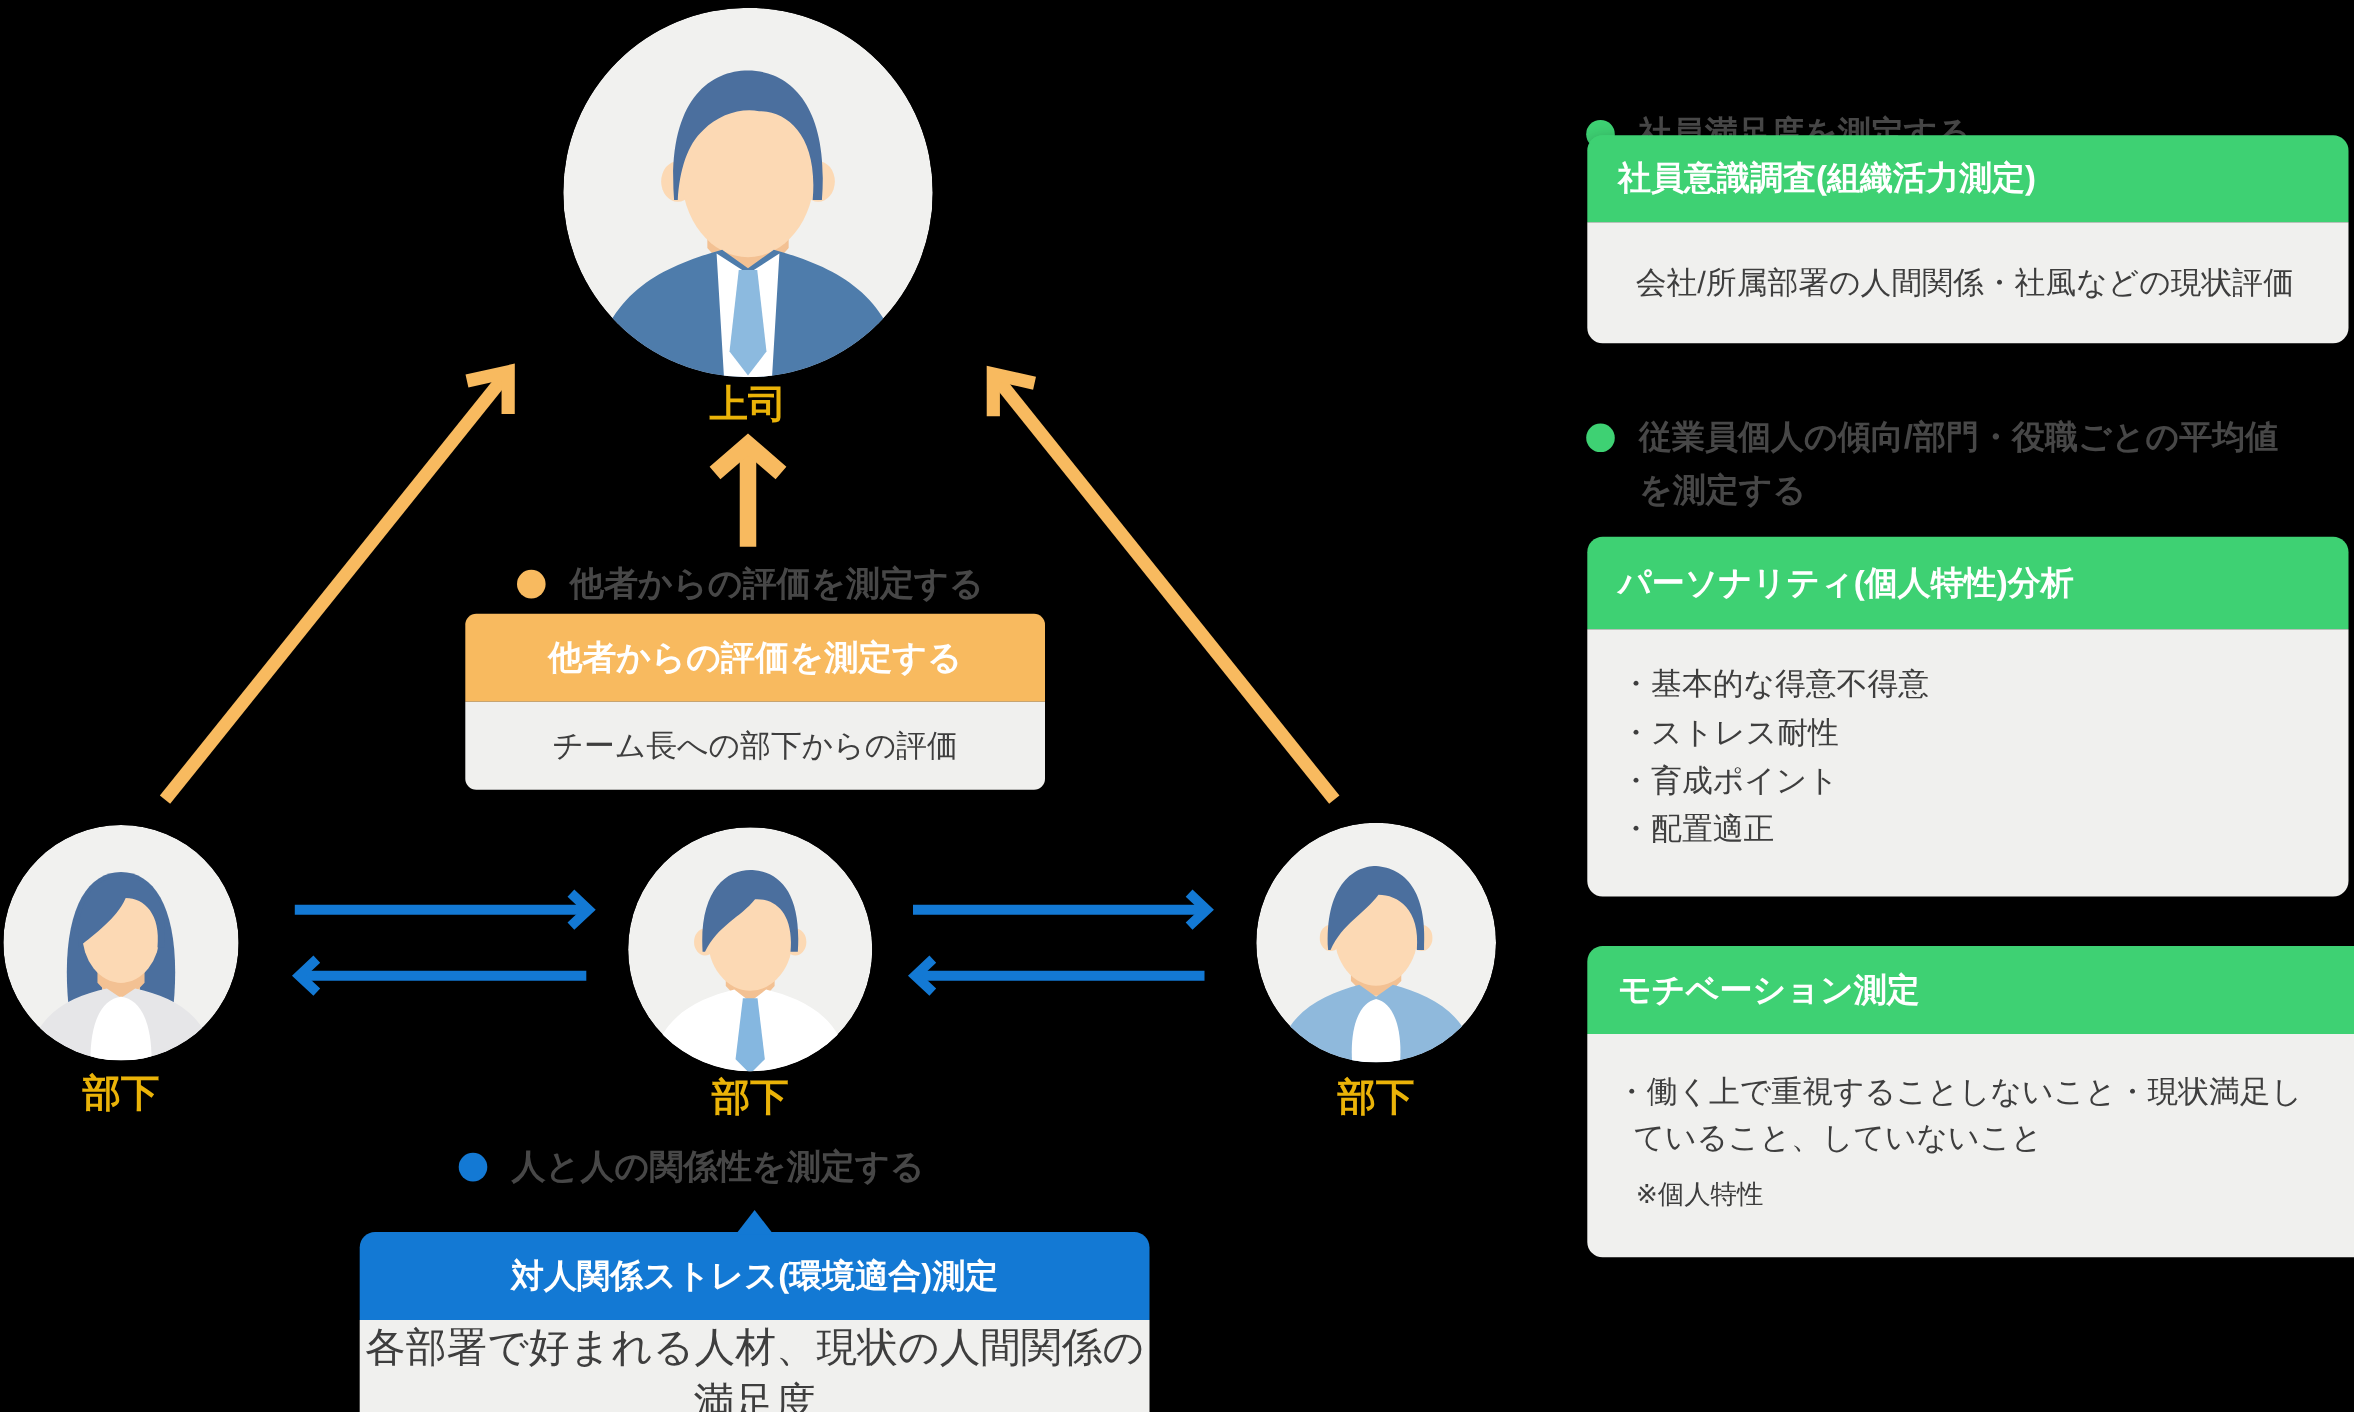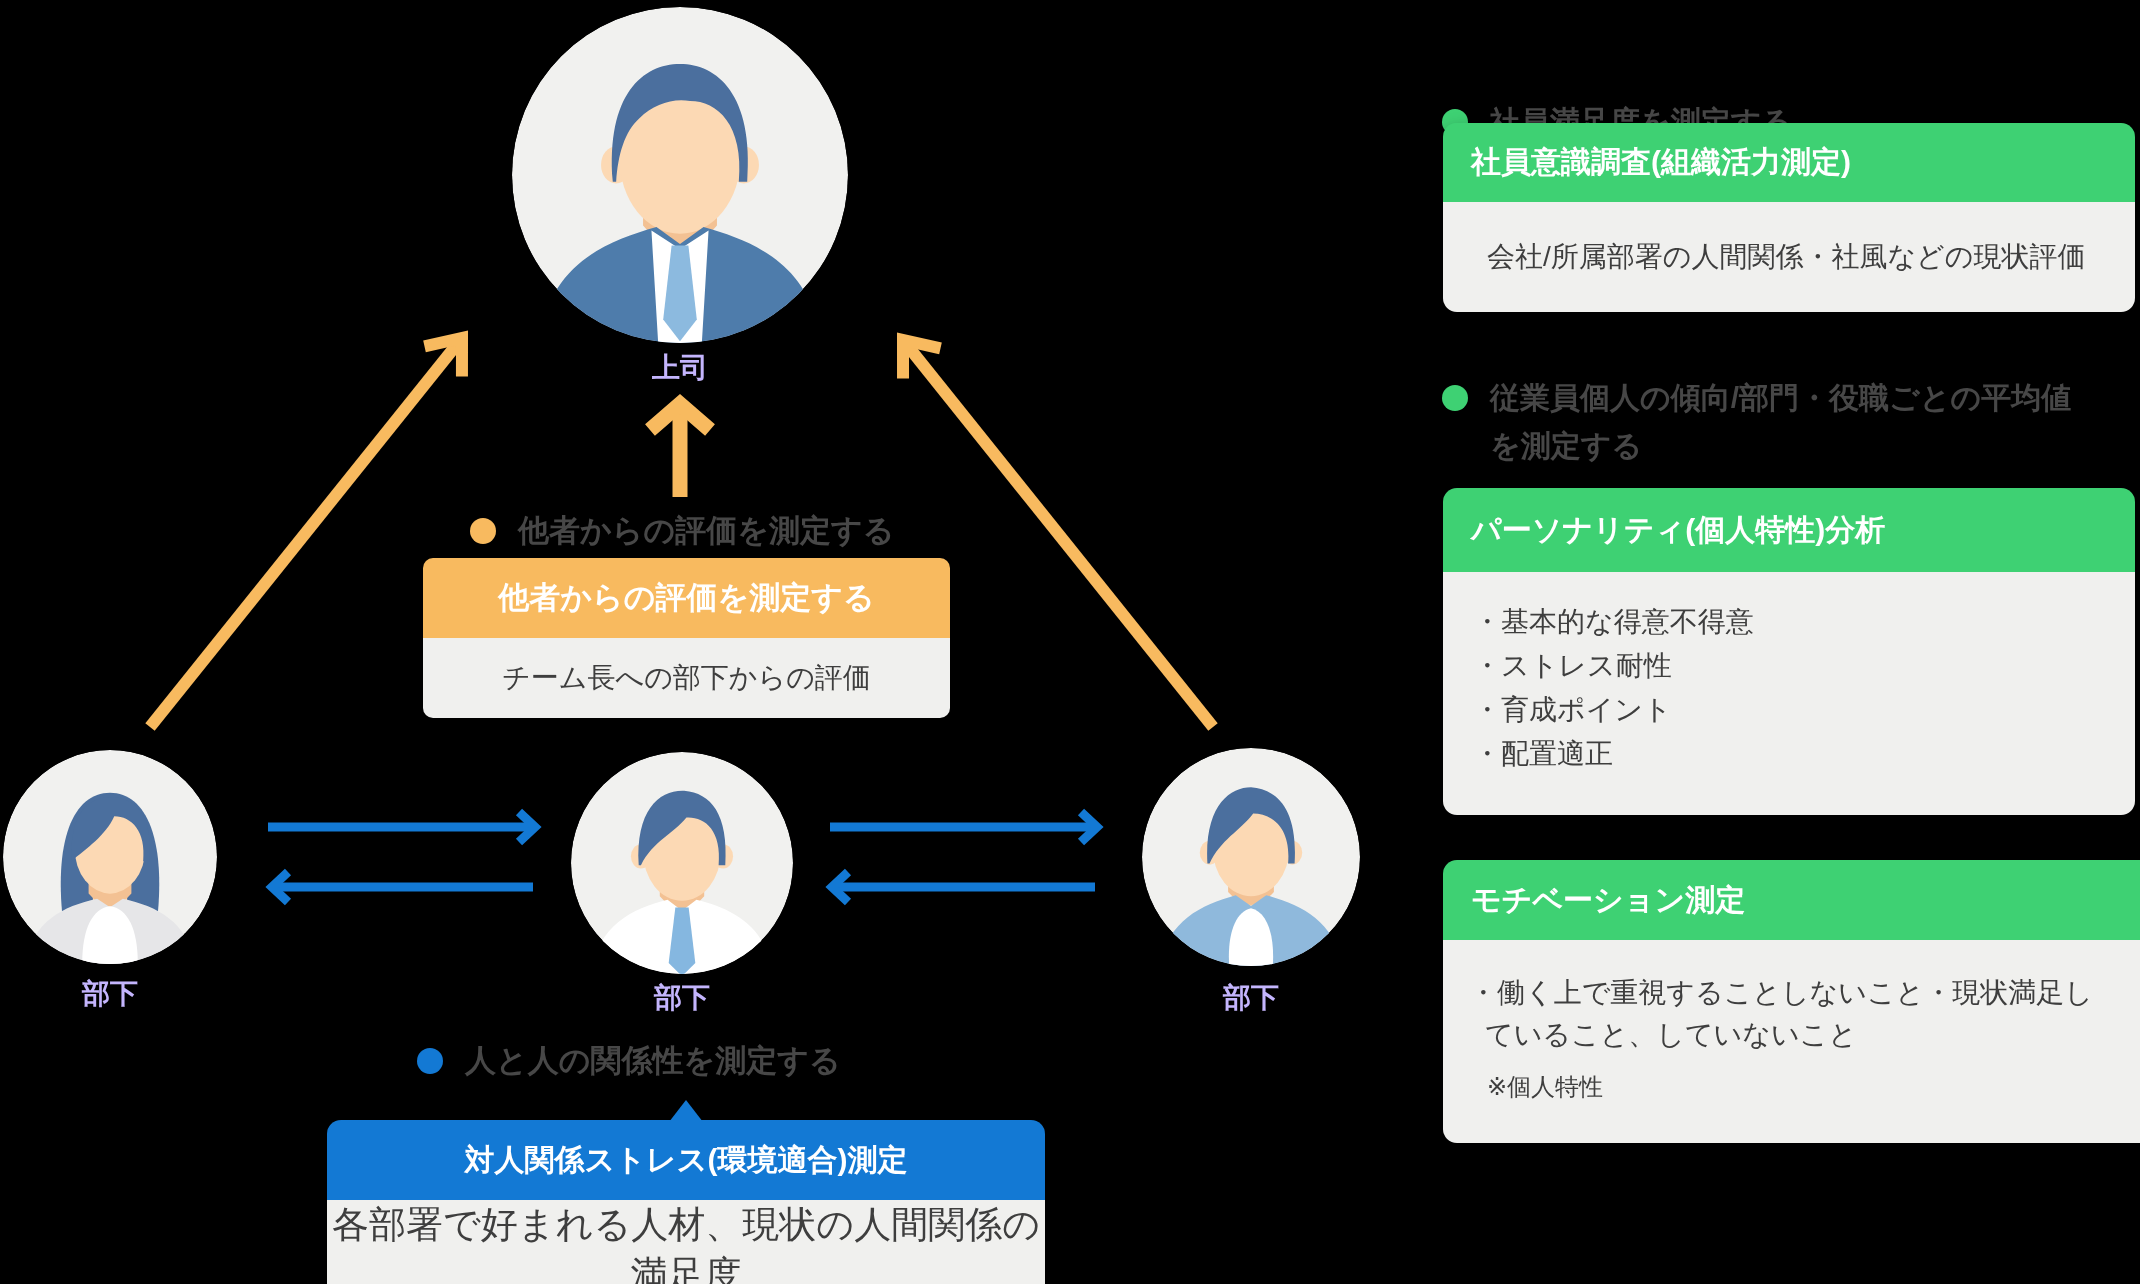--- a/index.html
+++ b/index.html
@@ -10,22 +10,22 @@
     overflow:hidden;
     font-family:"Liberation Sans","DejaVu Sans",sans-serif;
   }
   
   .arrows{position:absolute;left:0;top:0;width:2140px;height:1284px;}
   
   .avatar{position:absolute;}
   .avatar svg{display:block;}
   .person-label{
     position:absolute;
-    color:#c4b5fd;
-    font-size:28px;
+    color:#eab308;
+    font-size:35px;
     font-weight:bold;
     text-align:center;
     line-height:32px;
   }
   
   .bullet-row{position:absolute;display:flex;align-items:center;gap:22px;}
   .bullet{
     width:26px;height:26px;border-radius:50%;
     flex:0 0 auto;
   }

